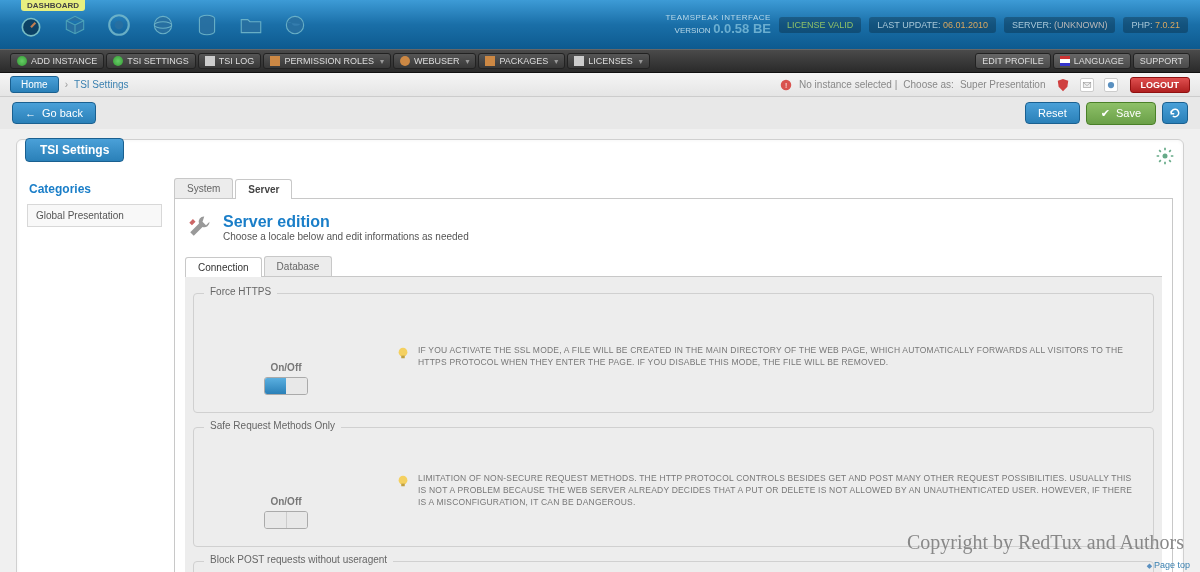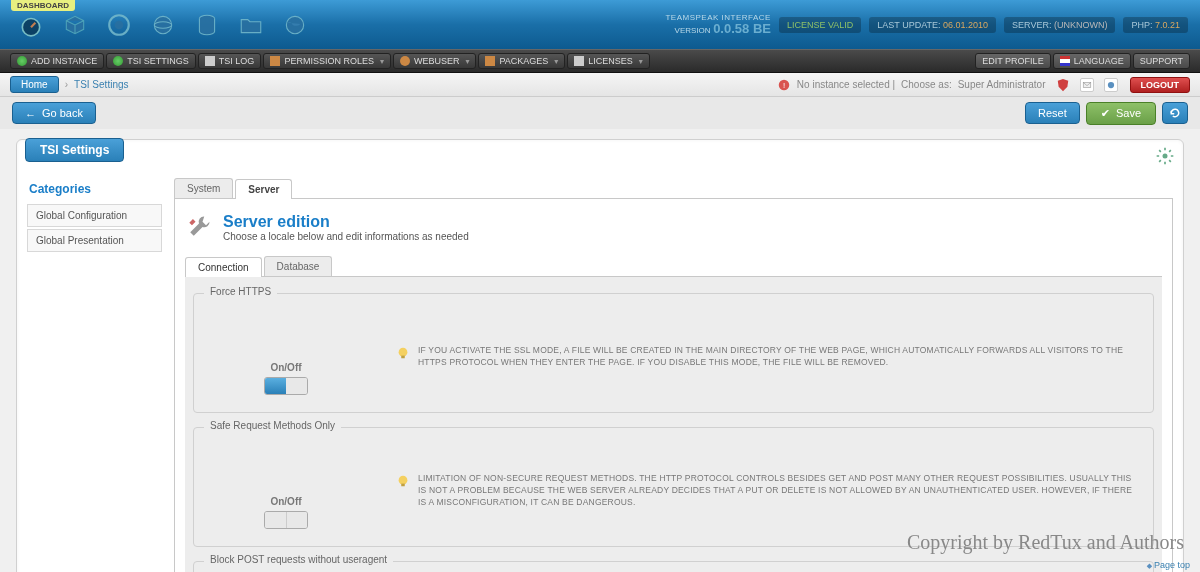--- a/index.html
+++ b/index.html
@@ -1,20 +1,20 @@
 <!DOCTYPE html>
 <html><head>
 <meta charset="utf-8">
 <style>
 * { margin: 0; padding: 0; box-sizing: border-box; }
 body { font-family: Arial, Helvetica, sans-serif; font-size: 11px; background: #f0f0f0; color: #333; width: 1200px; height: 572px; overflow: hidden; position: relative; }
 
 
 .top-header { height: 49px; background: linear-gradient(to bottom, #3d9bd6 0%, #1a6fa8 50%, #0d5a8f 100%); display: flex; align-items: center; position: relative; }
-.dashboard-tag { position: absolute; top: 0; left: 11px; background: #e8f080; color: #444; font-size: 8px; font-weight: bold; padding: 1px 6px; border-radius: 0 0 3px 3px; }
+.dashboard-tag { position: absolute; top: 0; left: 21px; background: #e8f080; color: #444; font-size: 8px; font-weight: bold; padding: 1px 6px; border-radius: 0 0 3px 3px; }
 .header-icons { display: flex; gap: 12px; padding-left: 15px; align-items: center; }
 .header-icon { width: 32px; height: 32px; display: flex; align-items: center; justify-content: center; opacity: 0.85; cursor: pointer; }
 .header-icon svg { width: 26px; height: 26px; }
 .header-right { margin-left: auto; display: flex; align-items: center; gap: 8px; padding-right: 12px; color: #b8d8e8; font-size: 9px; }
 .version-block { text-align: right; line-height: 1; }
 .version-label { font-size: 8px; letter-spacing: 0.5px; }
 .version-num { font-size: 13px; font-weight: bold; color: #6aaed0; }
 .header-pill { background: rgba(0,0,0,0.25); padding: 3px 8px; border-radius: 3px; font-size: 9px; color: #a8c8d8; }
 .header-pill .val { color: #d8a860; }
 .header-pill.green .val { color: #8ec068; }
@@ -201,21 +201,21 @@
   <span class="crumb-cur">TSI Settings</span>
   <div class="crumb-spacer"></div>
   <span class="icon-sm">
       <svg viewBox="0 0 16 16">
         <circle cx="8" cy="8" r="6" fill="#d9534f"></circle>
         <text x="8" y="11" text-anchor="middle" fill="#fff" font-size="9">!</text>
       </svg>
     </span>
   <span class="info-text">No instance selected |</span>
   <span class="info-text">Choose as:</span>
-  <span class="info-text super">Super Administrator</span>
+  <span class="info-text super">Super Presentation</span>
   <span class="icon-sm">
       <svg viewBox="0 0 16 16">
         <path d="M8 1 L14 3 L13 10 L8 15 L3 10 L2 3 Z" fill="#d04040"></path>
       </svg>
     </span>
   <span class="icon-sm" style="border:1px solid #ccc;background:#fff;border-radius:2px;padding:1px">
       <svg viewBox="0 0 16 16">
         <rect x="2" y="4" width="12" height="8" fill="#eee" stroke="#999"></rect>
         <path d="M2 4 L8 9 L14 4" fill="none" stroke="#999"></path>
       </svg>
@@ -254,21 +254,20 @@
     <div class="panel-title-tab">TSI Settings</div>
     <div class="gear-corner"><svg viewBox="0 0 24 24">
           <circle cx="12" cy="12" r="3" fill="#6a8"></circle>
           <path d="M12 2v3M12 19v3M2 12h3M19 12h3M5 5l2 2M17 17l2 2M5 19l2-2M17 7l2-2" stroke="#6a8" stroke-width="2"></path>
         </svg></div>
 
     <div class="panel-body">
 
       <div class="sidebar">
         <div class="sidebar-title">Categories</div>
-        <div class="sidebar-item">Global Configuration</div>
         <div class="sidebar-item">Global Presentation</div>
       </div>
 
       <div class="content">
         <div class="tabs">
           <div class="tab">System</div>
           <div class="tab active">Server</div>
         </div>
         <div class="content-inner">
           <div class="section-header">

